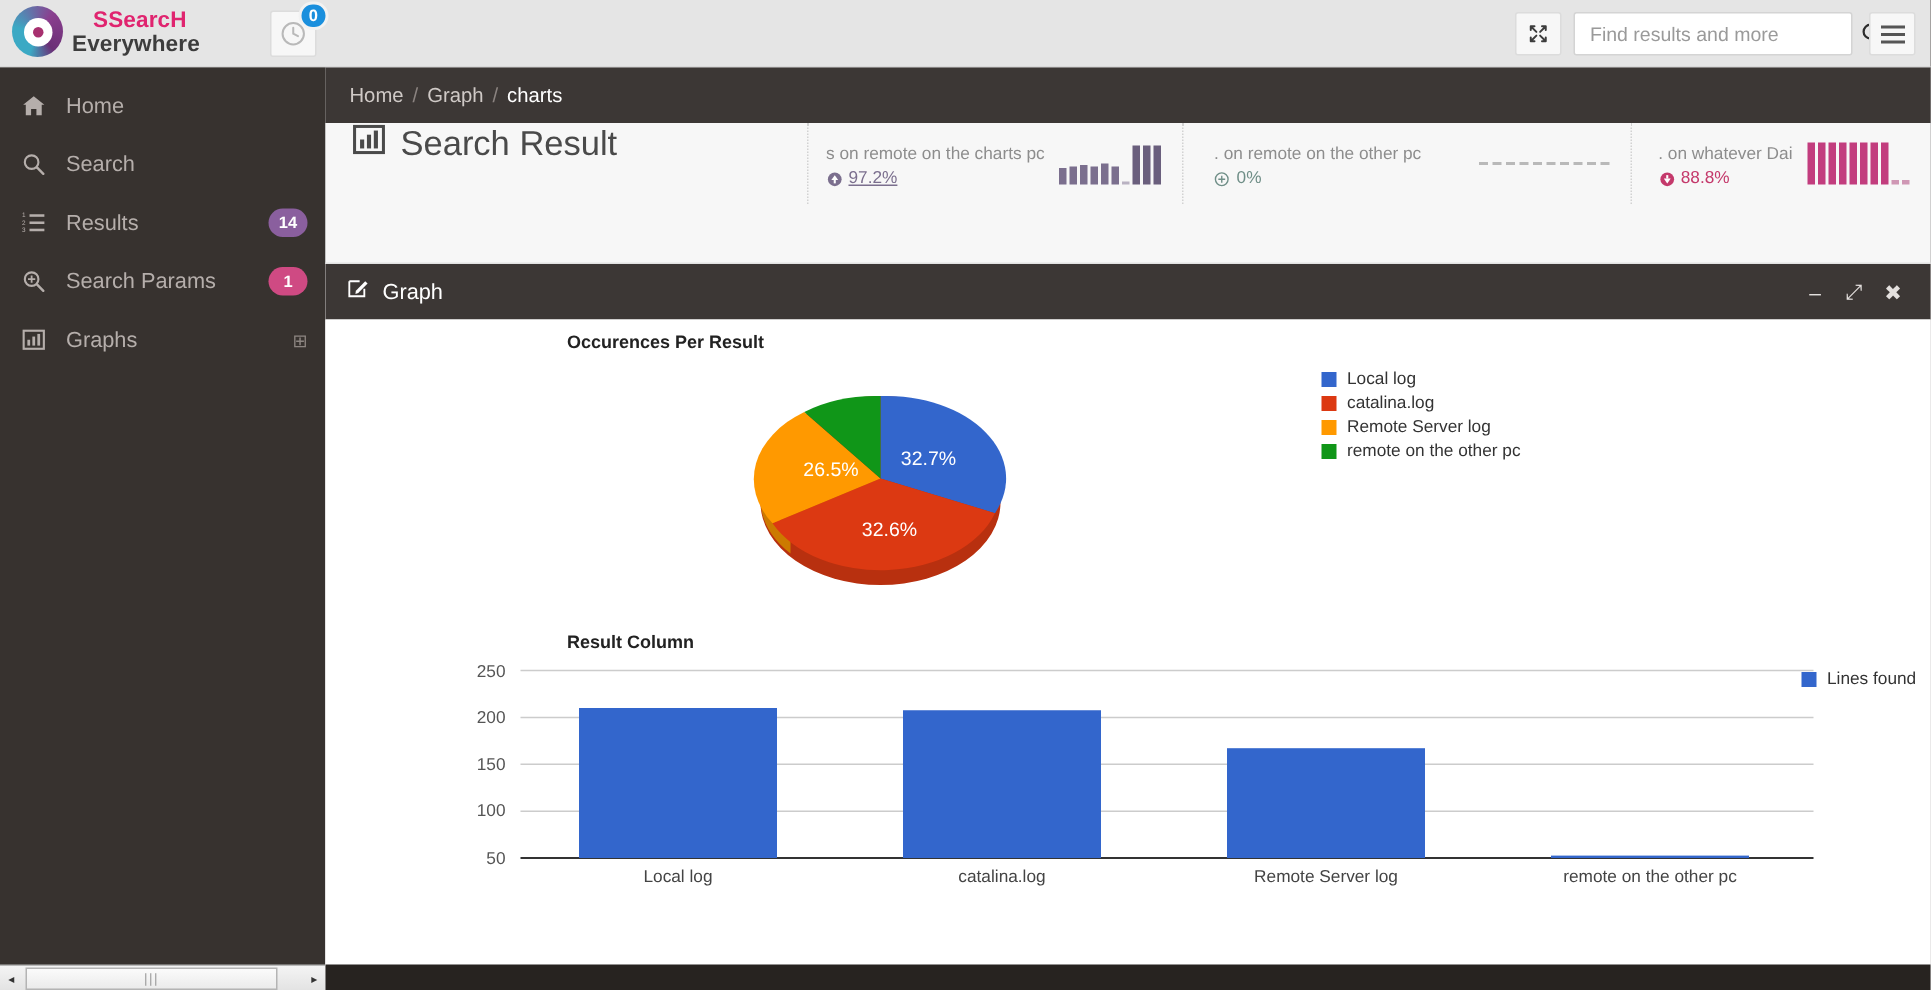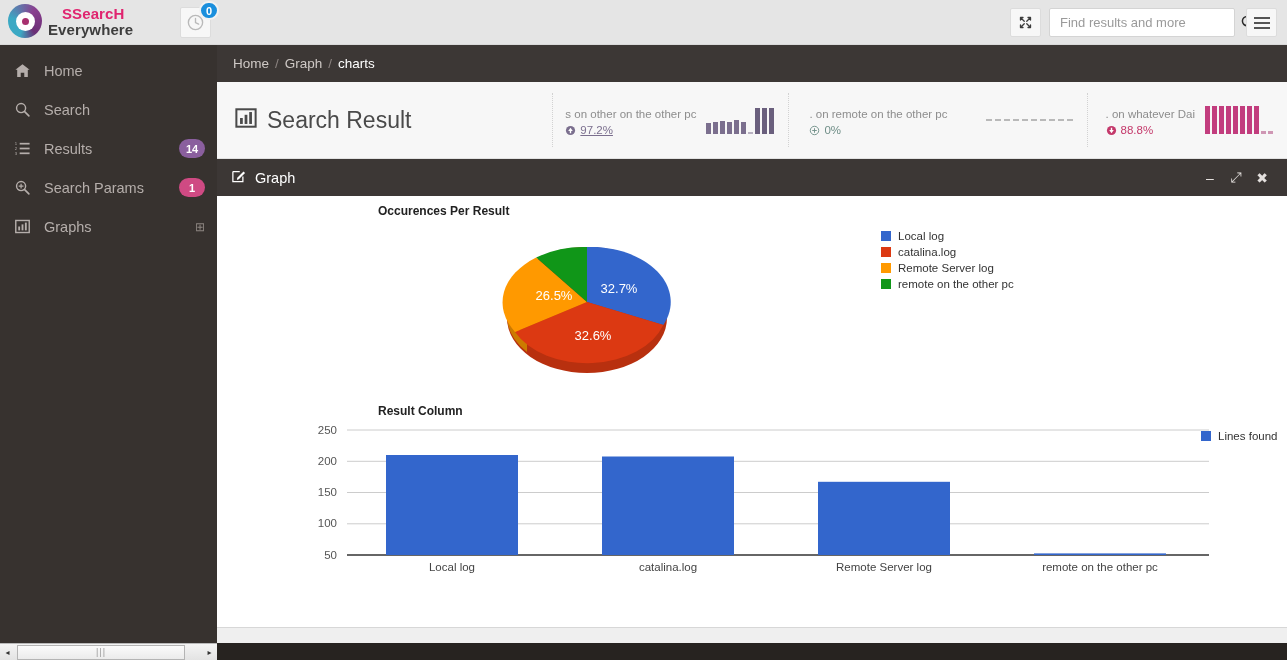--- a/index.html
+++ b/index.html
@@ -124,22 +124,22 @@
   #breadcrumb {
     height: 37px; background: #3c3735; color: #c9c2bf;
     display: flex; align-items: center; padding-left: 16px;
     font-size: 13.5px; gap: 6px;
   }
   .crumb { color: #cfc9c6; }
   .crumb.active { color: #ffffff; }
   .crumb-sep { color: #8b8380; }
 
   #result-header {
-    height: 77px; background: #f7f7f7; border-bottom: 1px solid #e2e2e2;
-    display: flex; align-items: center;
+    height: 94px; background: #f7f7f7; border-bottom: 1px solid #e2e2e2;
+    display: flex; align-items: flex-start;
   }
   #result-title {
     display: flex; align-items: center; gap: 10px;
     padding-left: 18px; width: 380px;
   }
   #result-title .t { font-size: 23px; color: #4a4a4a; font-weight: normal; }
 
   .stat-cell {
     height: 54px; display: flex; align-items: center;
     padding: 0 14px 0 12px; gap: 10px;
@@ -325,21 +325,21 @@
           <rect x="5.5" y="12" width="3" height="6.5" fill="#4a4a4a"></rect>
           <rect x="10.5" y="8.5" width="3" height="10" fill="#4a4a4a"></rect>
           <rect x="15.5" y="5.5" width="3" height="13" fill="#4a4a4a"></rect>
         </svg>
       </span>
       <span class="t">Search Result</span>
     </div>
 
     <div class="stat-cell">
       <div>
-        <div class="stat-txt">s on other on the other pc</div>
+        <div class="stat-txt">s on remote on the charts pc</div>
         <div class="stat-pct" style="color:#7b6f8e;text-decoration:underline;">
           <svg width="11" height="11" viewBox="0 0 24 24">
             <circle cx="12" cy="12" r="10" fill="#7b6f8e"></circle>
             <path d="M12 6 L17 13 L7 13 Z" fill="#fff"></path>
               <rect x="10.5" y="13" width="3" height="5" fill="#fff"></rect>
           </svg>
           <span>97.2%</span>
         </div>
       </div>
       <span class="spark">

